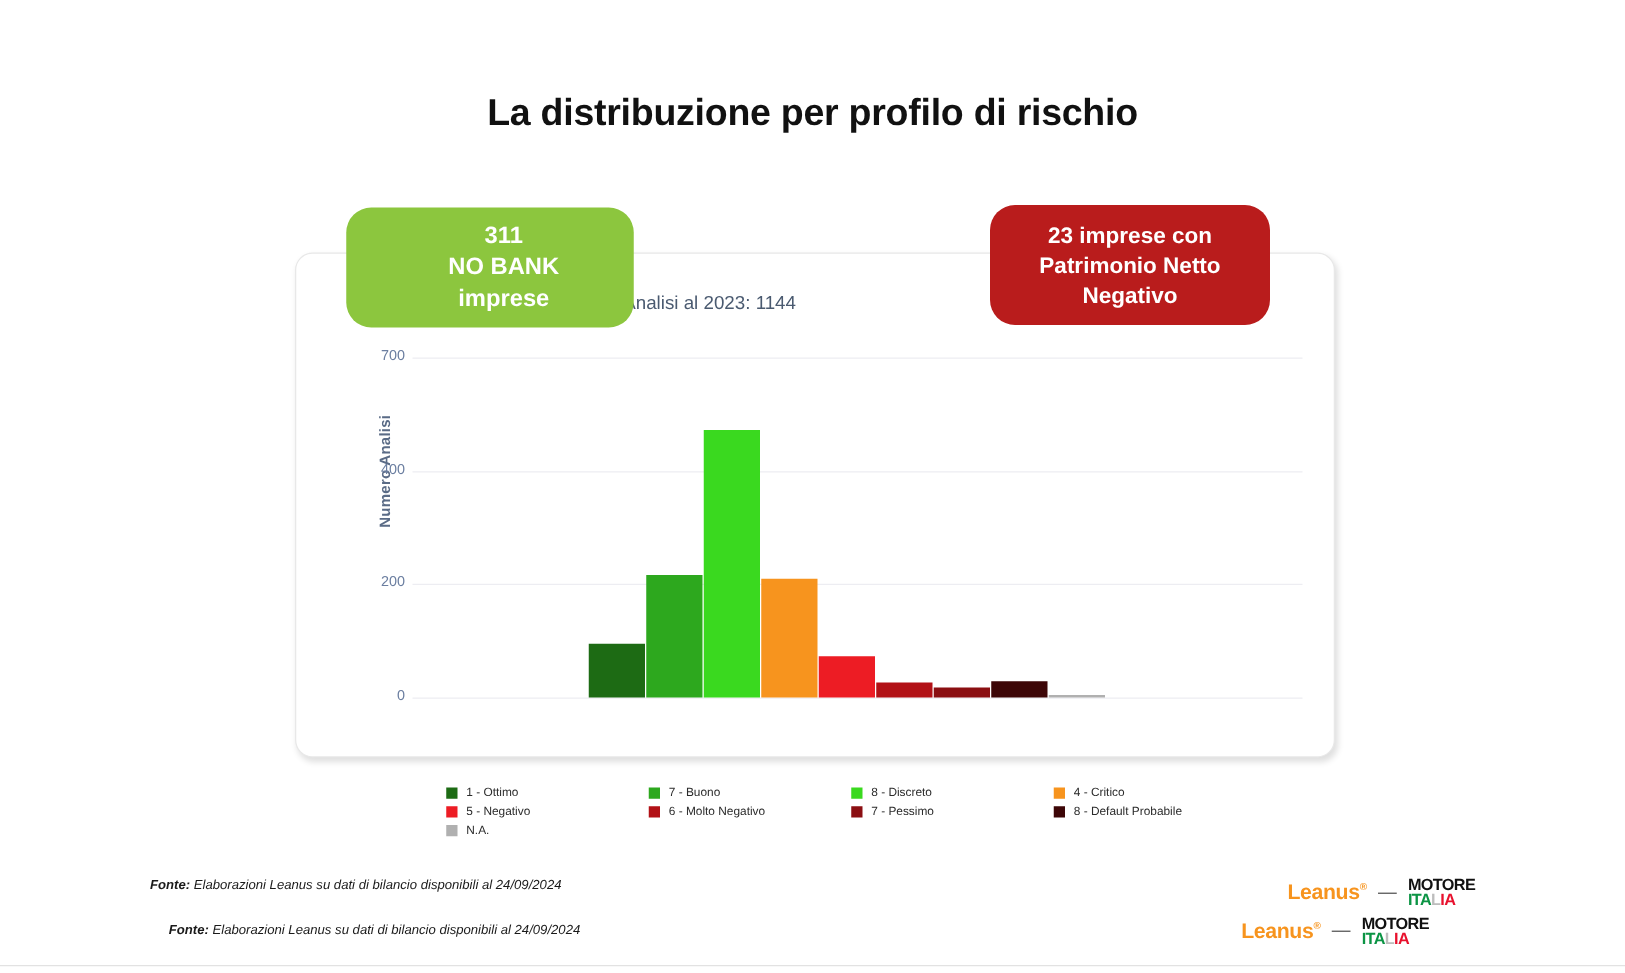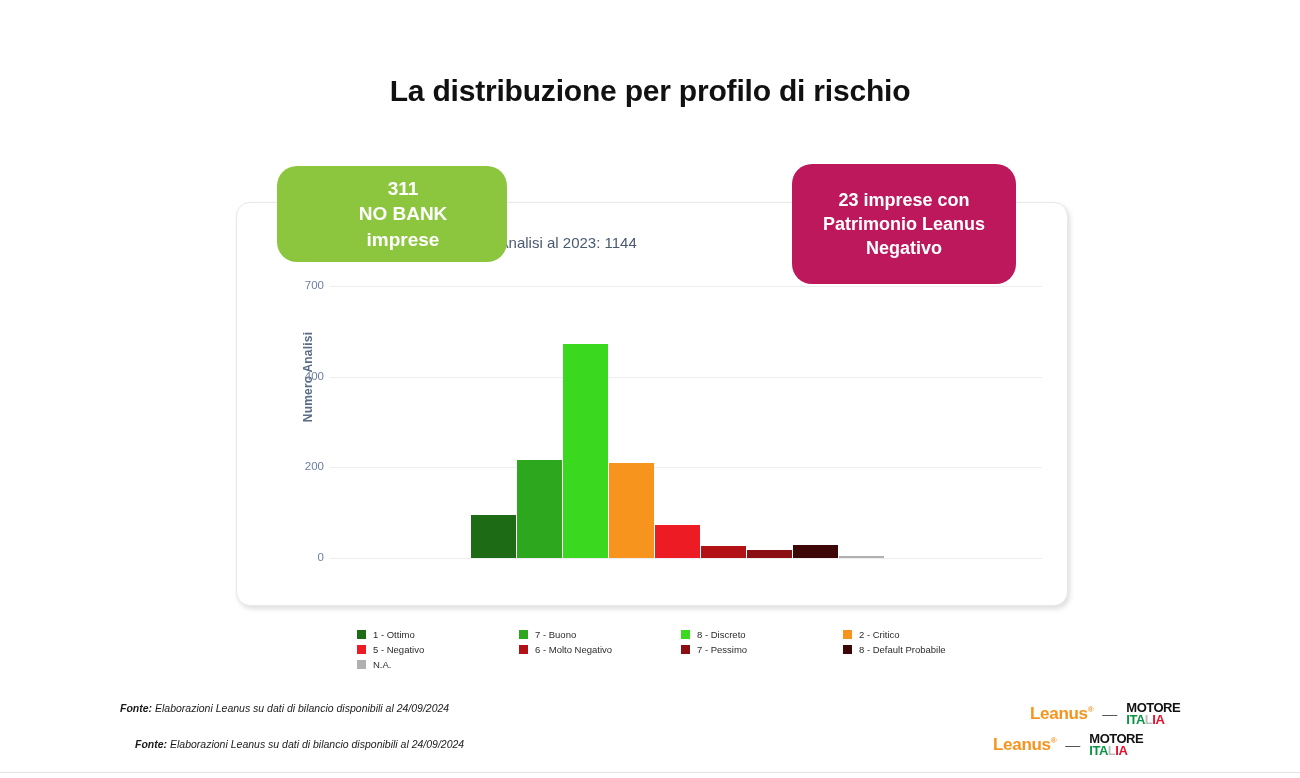--- a/index.html
+++ b/index.html
@@ -71,22 +71,22 @@
     width: 230px;
     height: 96px;
     background: #8cc63e;
     font-size: 19px;
     padding-left: 22px;
   }
   .callout-gray {
     left: 792px;
     top: 164px;
     width: 224px;
-    height: 120px;
-    background: #be185d;
+    height: 96px;
+    background: #b91c1c;
     font-size: 18px;
   }
   .callout-line { display: block; }
 
   
   .plot-area {
     position: absolute;
     left: 236px;
     top: 202px;
     width: 830px;
@@ -258,40 +258,40 @@
 <div class="chart-subtitle">Totale Analisi al 2023: 1144</div>
 
 <div class="callout callout-green">
   <span class="callout-line">311</span>
   <span class="callout-line">NO BANK</span>
   <span class="callout-line">imprese</span>
 </div>
 
 <div class="callout callout-gray">
   <span class="callout-line">23 imprese con</span>
-  <span class="callout-line">Patrimonio Leanus</span>
+  <span class="callout-line">Patrimonio Netto</span>
   <span class="callout-line">Negativo</span>
 </div>
 
 <div class="legend" id="legend">
     <div class="legend-item">
       <span class="legend-swatch" style="background: rgb(29, 107, 20);"></span>
       <span>1 - Ottimo</span>
     </div>
     <div class="legend-item">
       <span class="legend-swatch" style="background: rgb(45, 168, 30);"></span>
       <span>7 - Buono</span>
     </div>
     <div class="legend-item">
       <span class="legend-swatch" style="background: rgb(58, 217, 31);"></span>
       <span>8 - Discreto</span>
     </div>
     <div class="legend-item">
       <span class="legend-swatch" style="background: rgb(247, 148, 30);"></span>
-      <span>2 - Critico</span>
+      <span>4 - Critico</span>
     </div>
     <div class="legend-item">
       <span class="legend-swatch" style="background: rgb(237, 28, 36);"></span>
       <span>5 - Negativo</span>
     </div>
     <div class="legend-item">
       <span class="legend-swatch" style="background: rgb(178, 17, 22);"></span>
       <span>6 - Molto Negativo</span>
     </div>
     <div class="legend-item">

